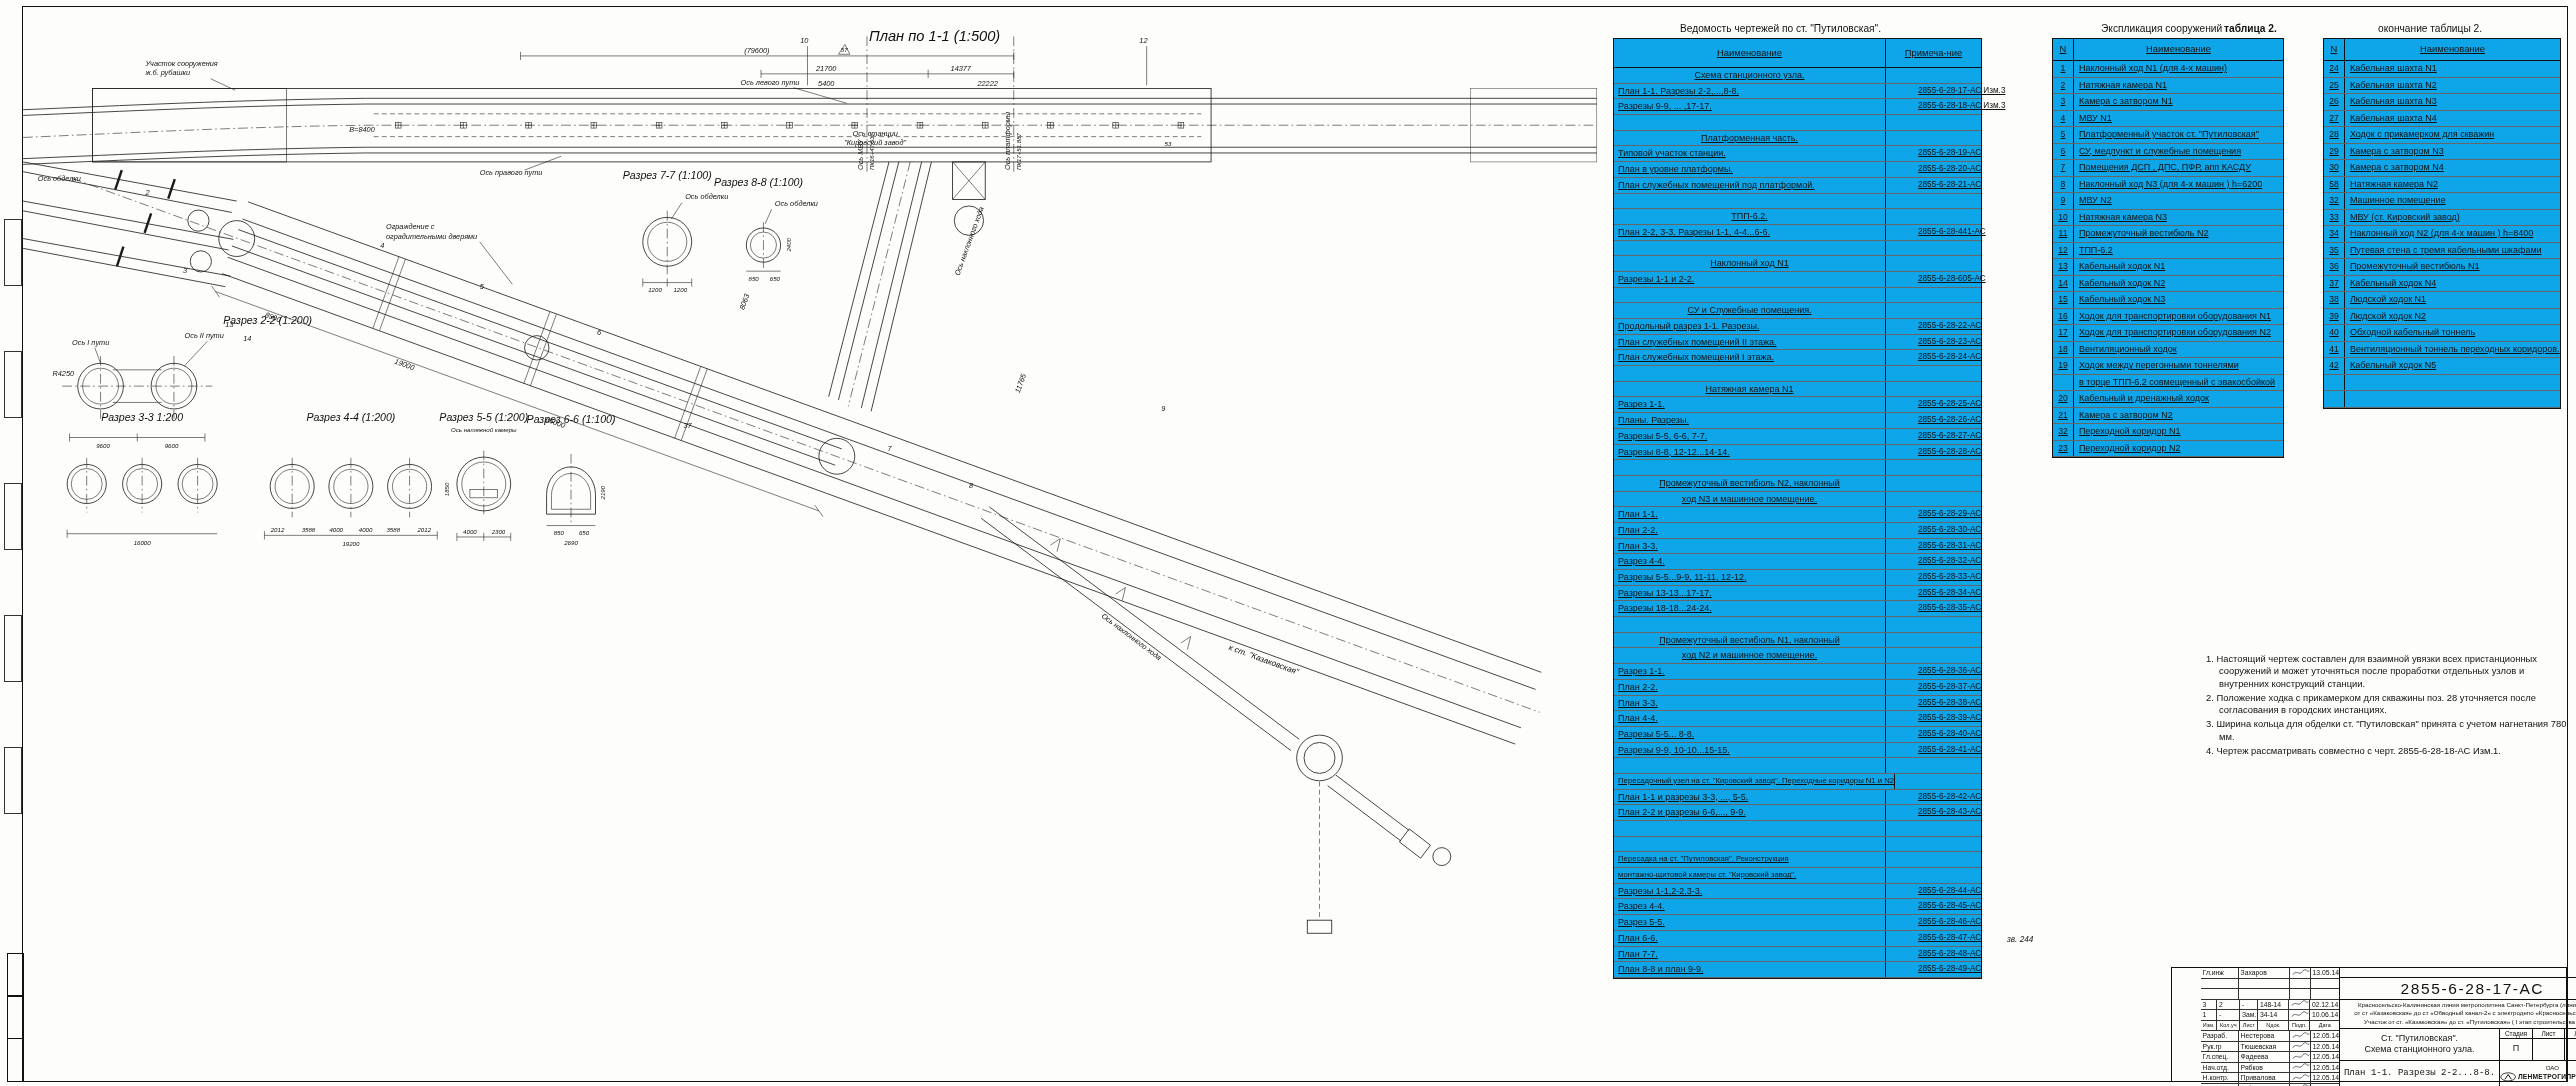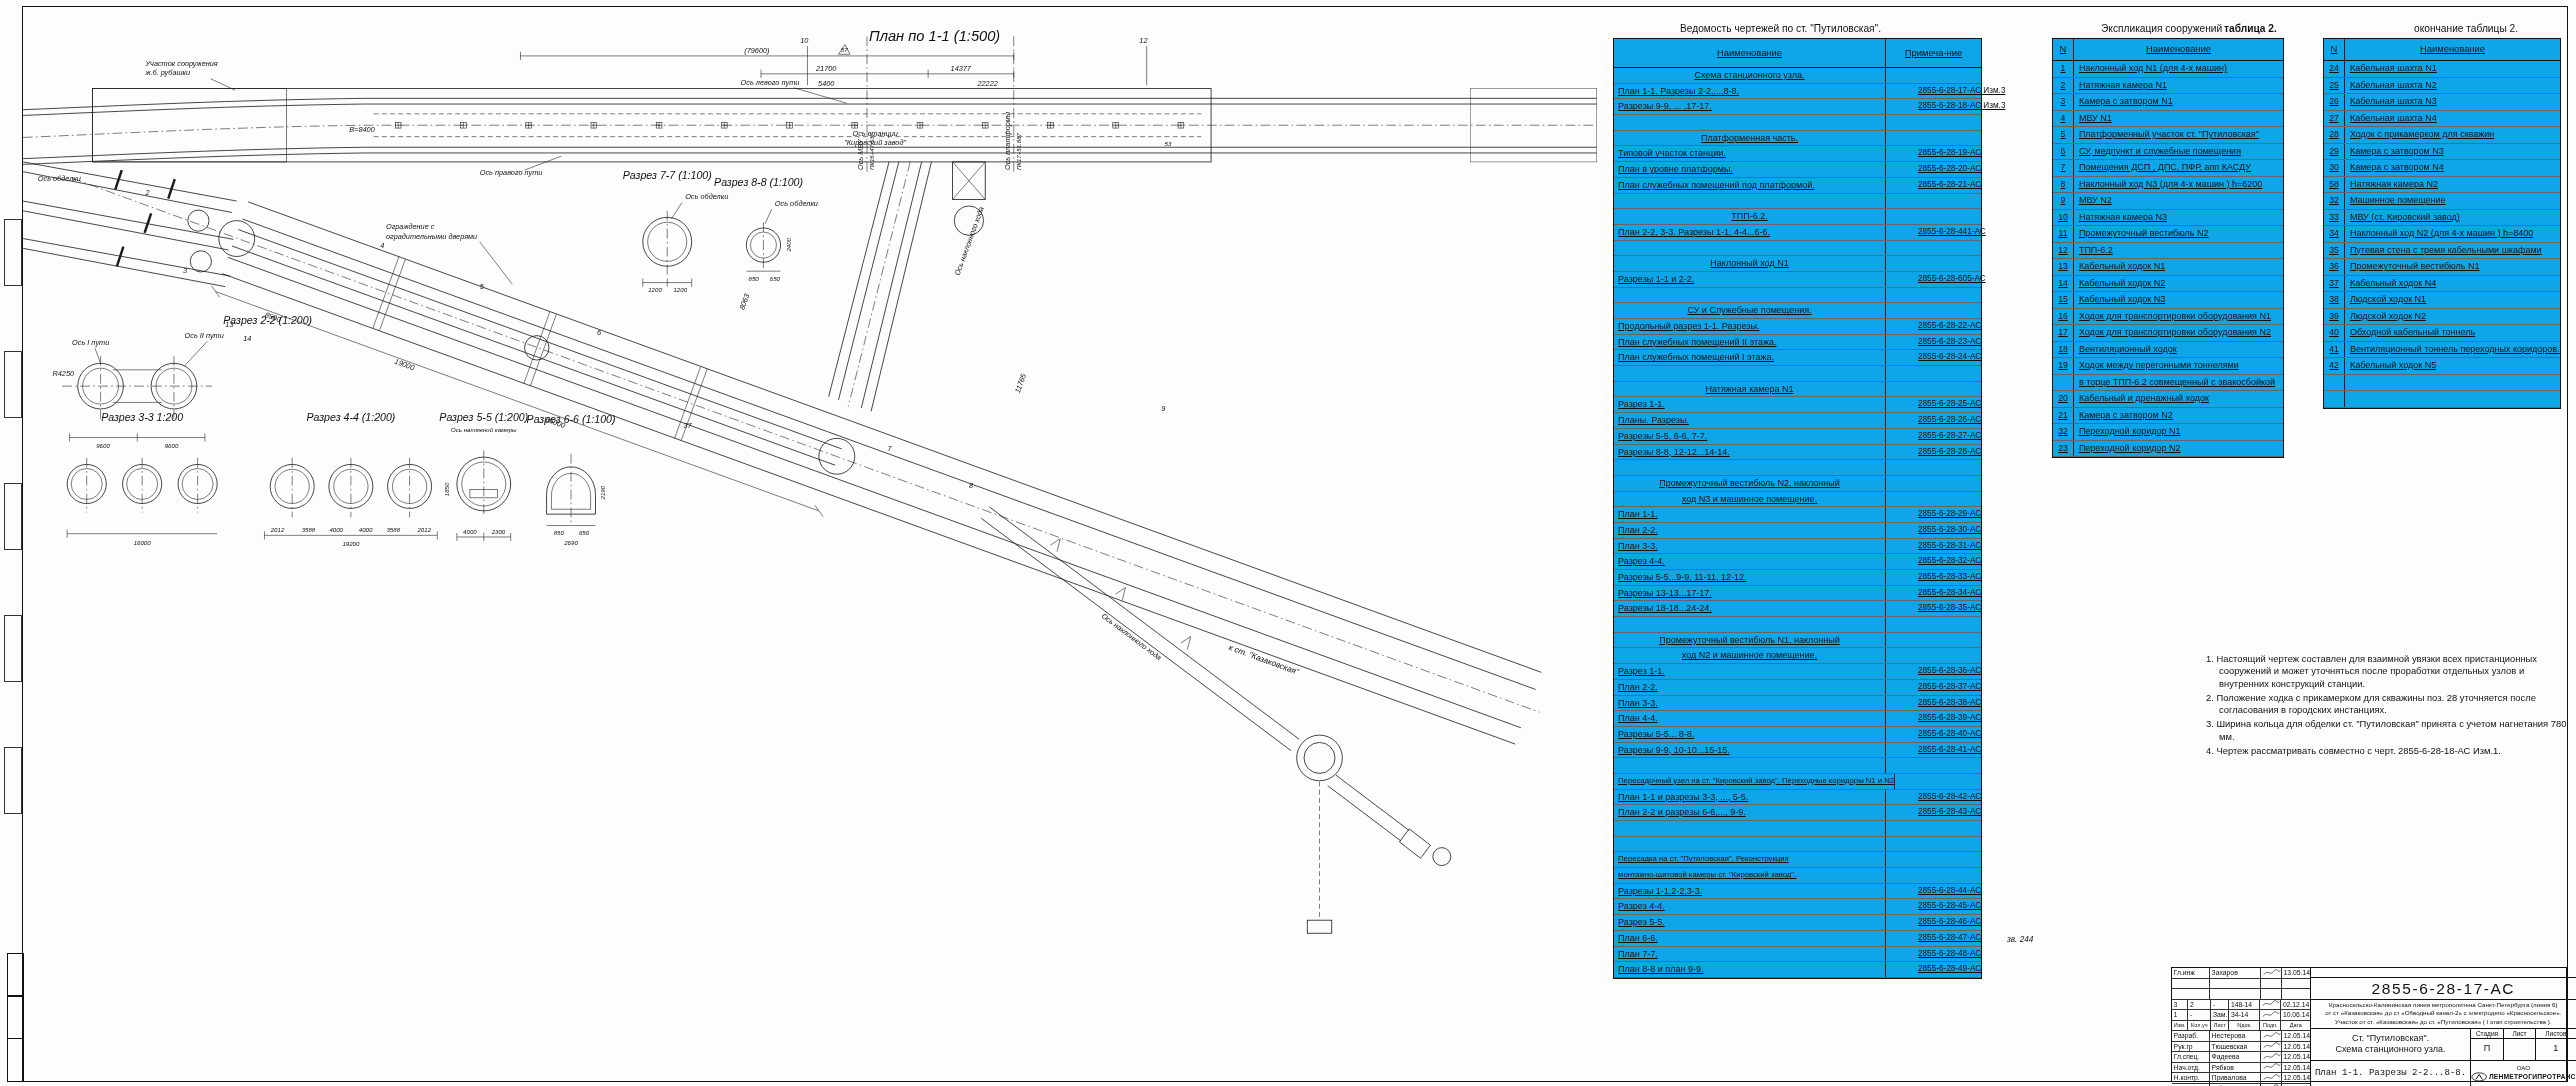--- a/index.html
+++ b/index.html
@@ -22,21 +22,21 @@
   .t2r{display:grid;grid-template-columns:21px 1fr;height:15.5px;border-bottom:0.8px solid #666;}
   .t2r .nn{font-size:8.6px;text-align:center;border-right:1px solid #111;line-height:14.7px;}
   .t2r .nm{font-size:9px;padding-left:4.9px;white-space:nowrap;overflow:hidden;line-height:14.7px;}
   .h2{grid-template-columns:21px 1fr;height:21px;}
   .h1{grid-template-columns:1fr 96px;height:28px;}
   
   #notes{position:absolute;left:2206px;top:653px;width:365px;font-size:9.4px;line-height:1.32;}
   #notes .note{padding-left:13px;text-indent:-13px;margin-bottom:1.6px;}
   
   #tblock{position:absolute;left:2171px;top:967px;width:396px;height:115px;border:1.3px solid #111;
-          display:grid;grid-template-columns:139px 1fr;background:#fdfdfb;box-sizing:border-box;}
+          display:grid;grid-template-columns:139px 1fr;background:#fdfdfb;box-sizing:border-box;padding-left:29px;}
   .tbl-left{border-right:1.1px solid #111;}
   .lr{display:grid;grid-template-columns:38px 51px 21px 29px;height:9.5px;border-bottom:0.8px solid #333;}
   .lr6{display:grid;grid-template-columns:16.3px 23px 18px 31px 21px 29px;height:9.5px;border-bottom:0.8px solid #333;}
   .lr div,.lr6 div{font-size:6.8px;line-height:9.4px;white-space:nowrap;overflow:hidden;
                    border-right:0.8px solid #333;padding-left:1.6px;}
   .lr div:last-child,.lr6 div:last-child{border-right:none;}
   .lr6.hd div{font-size:5.5px;text-align:center;padding-left:0;}
   .sigsvg{display:block;margin-top:0.8px;}
   .tb-blank{height:9px;border-bottom:1px solid #111;}
   .tb-doc{height:21px;border-bottom:1px solid #111;display:flex;align-items:center;justify-content:center;
@@ -748,21 +748,21 @@
           <div class="nm">Переходной коридор N1</div>
         </div>
 
         <div class="t2r">
           <div class="nn">23</div>
           <div class="nm">Переходной коридор N2</div>
         </div>
       </div>
   </div>
 
-  <div class="ttitle" style="left:2378px;top:23px;margin-left:36px;">окончание таблицы 2.</div>
+  <div class="ttitle" style="left:2378px;top:23px;">окончание таблицы 2.</div>
   <div class="gtable" style="left:2323px;top:38px;width:238px;">
     <div class="thead h2">
       <div class="hc" style="border-right:1px solid #111;">N</div>
       <div class="hc">Наименование</div>
     </div>
     <div>
 
         <div class="t2r">
           <div class="nn">24</div>
           <div class="nm">Кабельная шахта N1</div>

